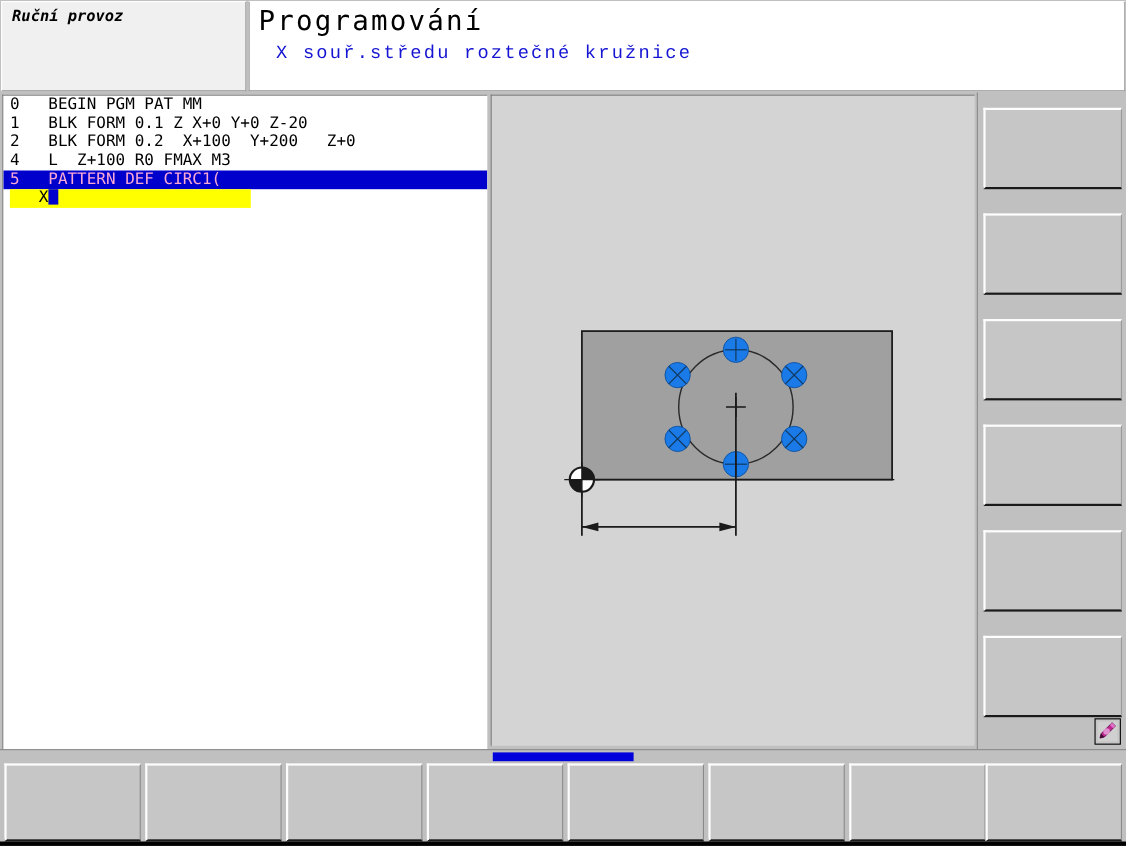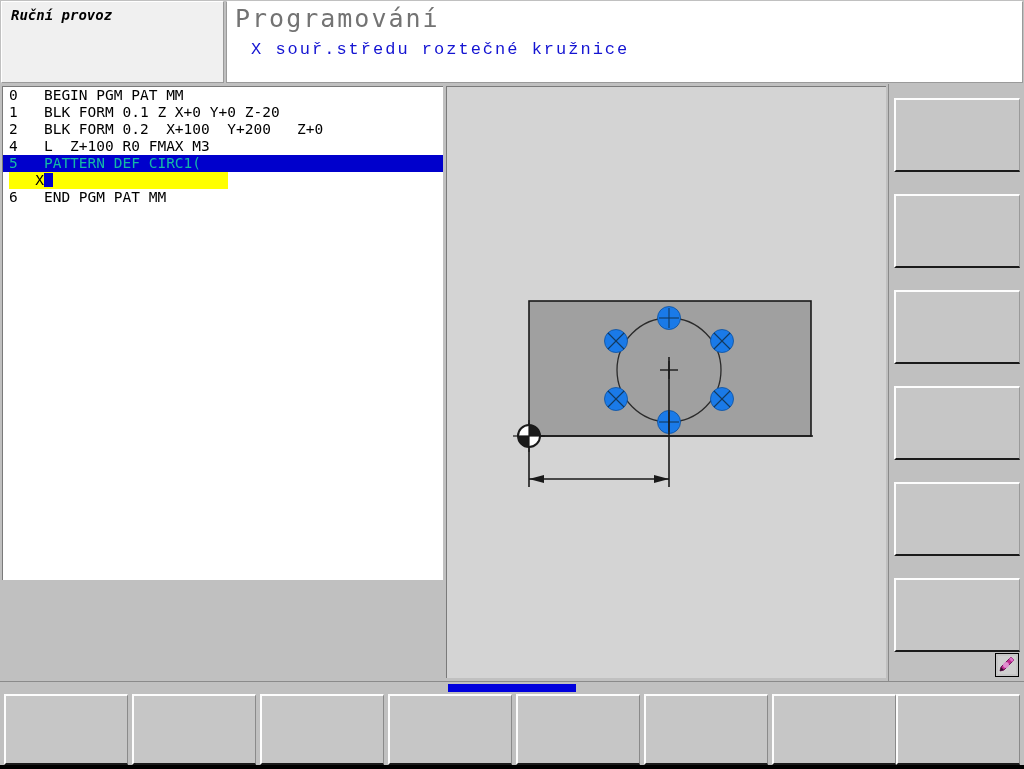--- a/index.html
+++ b/index.html
@@ -49,59 +49,59 @@
     border-top: 1px solid #ffffff;
     border-left: 1px solid #9a9a9a;
     border-right: 1px solid #9a9a9a;
     border-bottom: 1px solid #9a9a9a;
     position: relative;
   }
   #title-main {
     position: absolute; left: 8px; top: 2px;
     font-family: "DejaVu Sans Mono", monospace;
     font-size: 25px;
-    color: #737373;
+    color: #000000;
     letter-spacing: 2px;
     white-space: nowrap;
   }
   #title-sub {
     position: absolute; left: 24px; top: 38px;
     font-family: Liberation Mono, monospace;
     font-size: 17px;
     color: #1414d2;
     letter-spacing: 2px;
     white-space: nowrap;
   }
 
   
   #main {
     position: absolute; left: 0; top: 84px;
     width: 1024px; height: 597px;
     background: #c0c0c0;
   }
   #program-panel {
     position: absolute; left: 2px; top: 2px;
-    width: 441px; height: 494px;
+    width: 441px; height: 596px;
     background: #ffffff;
     border-top: 1px solid #7a7a7a;
     border-left: 1px solid #7a7a7a;
     overflow: hidden;
   }
   .pline {
     height: 17px;
     line-height: 17px;
     font-family: "DejaVu Sans Mono", monospace;
     font-size: 14.5px;
     color: #000000;
     white-space: pre;
     padding-left: 6px;
   }
   .pline.sel {
     background: #0000cc;
-    color: #14b8a6;
+    color: #f9a8d4;
   }
   .inputline {
     height: 17px;
     line-height: 17px;
     padding-left: 6px;
     white-space: pre;
     font-family: "DejaVu Sans Mono", monospace;
     font-size: 14.5px;
   }
   .inputfield {
@@ -205,21 +205,20 @@
 
   <div id="main">
 
     <div id="program-panel">
       <div class="pline">0   BEGIN PGM PAT MM</div>
       <div class="pline">1   BLK FORM 0.1 Z X+0 Y+0 Z-20</div>
       <div class="pline">2   BLK FORM 0.2  X+100  Y+200   Z+0</div>
       <div class="pline">4   L  Z+100 R0 FMAX M3</div>
       <div class="pline sel">5   PATTERN DEF CIRC1(</div>
       <div class="inputline"><span class="inputfield"><span>   X</span><span class="cursorblock"></span><span>                    </span></span></div>
-      <div class="pline">6   END PGM PAT MM</div>
     </div>
 
     <div id="graphics-panel">
       <svg width="440" height="592" viewBox="0 0 440 592">
 
         <rect x="82" y="214" width="282" height="135" fill="#a0a0a0" stroke="#1a1a1a" stroke-width="1.6"></rect>
 
         <circle cx="222" cy="283" r="52" fill="none" stroke="#2a2a2a" stroke-width="1.3"></circle>
 
         <g stroke="#1a1a1a" stroke-width="1.4">

